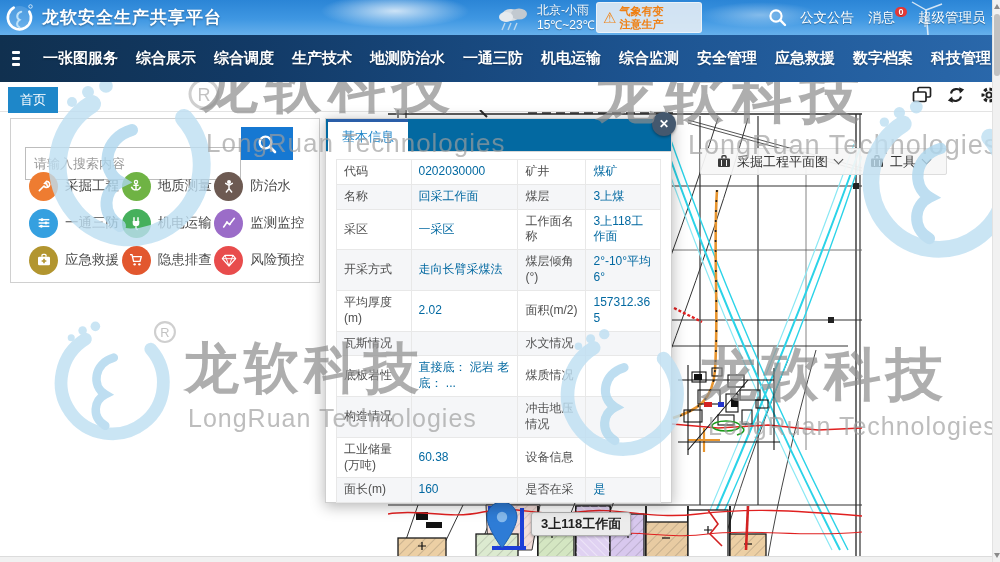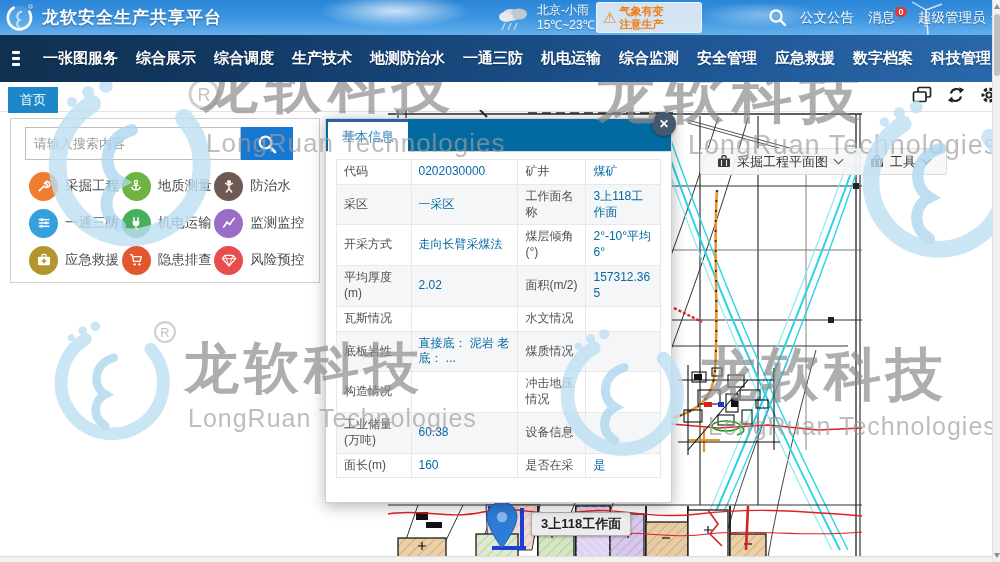--- a/index.html
+++ b/index.html
@@ -42,21 +42,21 @@
   .content { position:absolute; left:0; top:82px; width:1000px; height:480px; background:#fff; }
   .tab-strip { position:absolute; left:0; top:0; width:992px; height:30px; border-bottom:1px solid #e3e3e3; }
   .home-tab { position:absolute; left:8px; top:5px; background:#1e87c9; color:#fff; font-size:13px;
     padding:4px 12px; cursor:pointer; z-index:21; }
 
   
   .left-panel { position:absolute; left:10px; top:36px; width:310px; height:165px; background:#fff;
     border:1px solid #d0d0d0; z-index:20; }
   .search-row { position:absolute; left:14px; top:8px; display:flex; }
   .search-input { width:216px; height:33px; border:1px solid #bdbdbd; font-size:13px; padding:0 8px; outline:none;
-    font-family:"Liberation Sans",sans-serif; color:#333; }
+    font-family:"Liberation Sans",sans-serif; color:#333;margin-top:20px; }
   .search-input::placeholder { color:#999; }
   .search-btn { width:52px; height:33px; background:#1678d2; border:none; display:flex; align-items:center; justify-content:center; cursor:pointer; }
   .q-grid { position:absolute; left:18px; top:52px; width:278px; display:grid; grid-template-columns:1fr 1fr 1fr; row-gap:7px; }
   .q-item { display:flex; align-items:center; cursor:pointer; height:30px; }
   .q-ico { width:29px; height:29px; border-radius:50%; display:flex; align-items:center; justify-content:center;
     color:#fff; font-size:15px; flex:0 0 29px; }
   .q-label { font-size:13.5px; color:#4a4a4a; margin-left:7px; white-space:nowrap; }
   .c1{background:#ee7c31;} .c2{background:#6fb344;} .c3{background:#6d5a52;} .c4{background:#35a0e0;}
   .c5{background:#46b05c;} .c6{background:#9b6cc8;} .c7{background:#b2952f;} .c8{background:#e2572e;} .c9{background:#e84c4c;}
 
@@ -469,20 +469,26 @@
       <div class="modal-body">
         <table class="info">
           <tbody>
               <tr>
             <td class="lbl w1">代码</td>
             <td class="w2">0202030000</td>
             <td class="lbl w3">矿井</td>
             <td class="w4">煤矿</td>
           </tr>
           <tr>
+            <td class="lbl">名称</td>
+            <td>回采工作面</td>
+            <td class="lbl">煤层</td>
+            <td>3上煤</td>
+          </tr>
+          <tr>
             <td class="lbl">采区</td>
             <td>一采区</td>
             <td class="lbl">工作面名称</td>
             <td>3上118工作面</td>
           </tr>
           <tr>
             <td class="lbl">开采方式</td>
             <td>走向长臂采煤法</td>
             <td class="lbl">煤层倾角(°)</td>
             <td>2°-10°平均6°</td>

